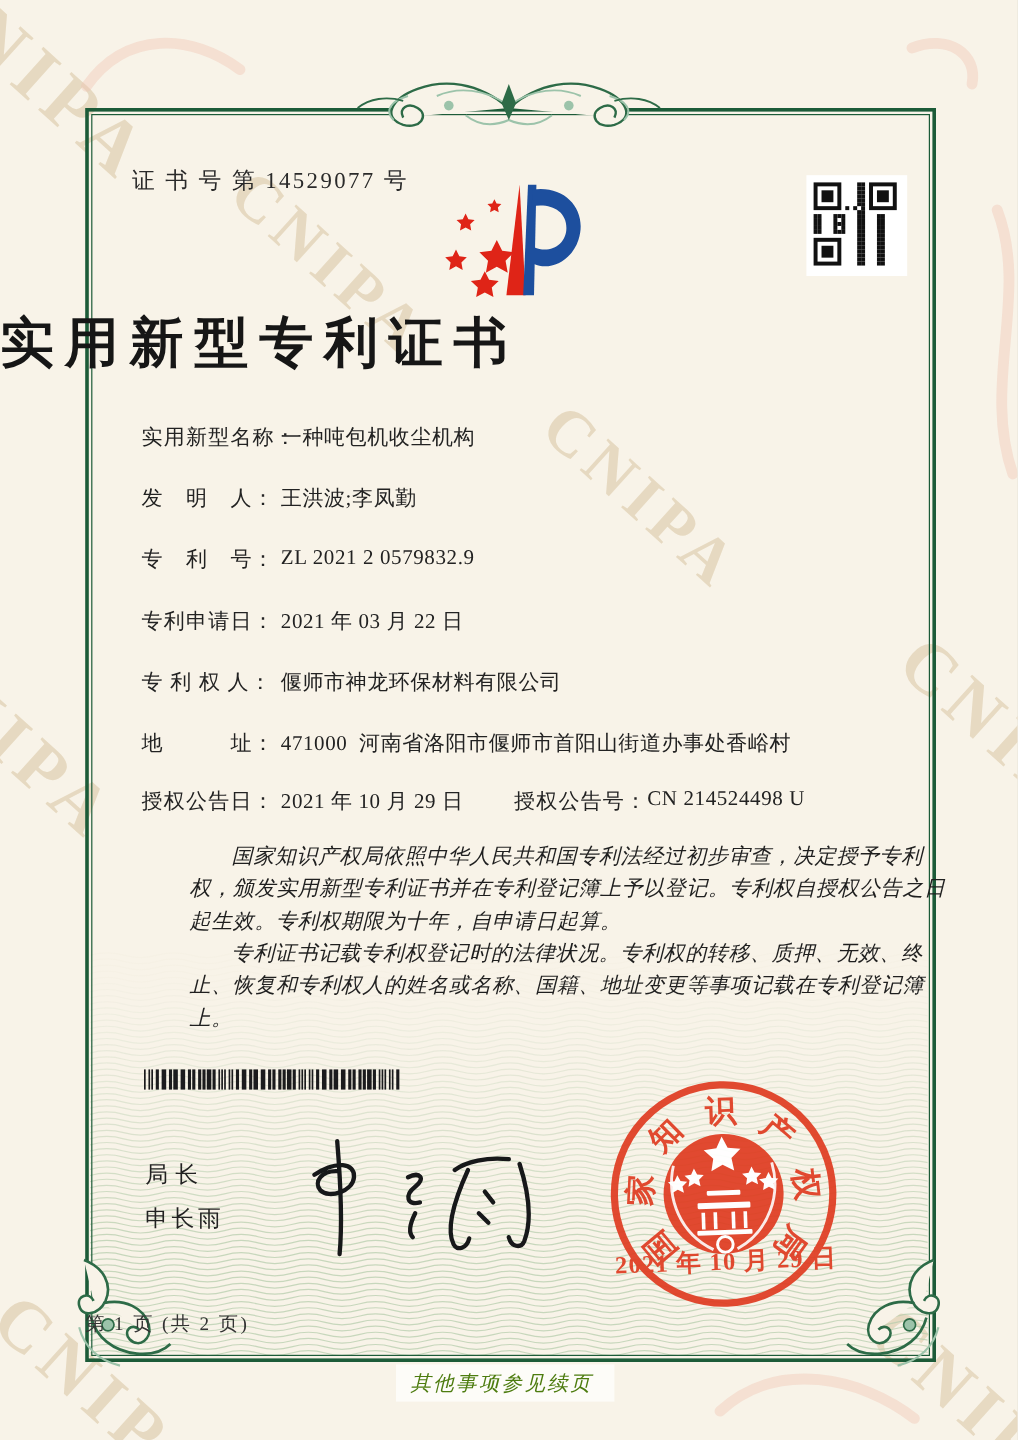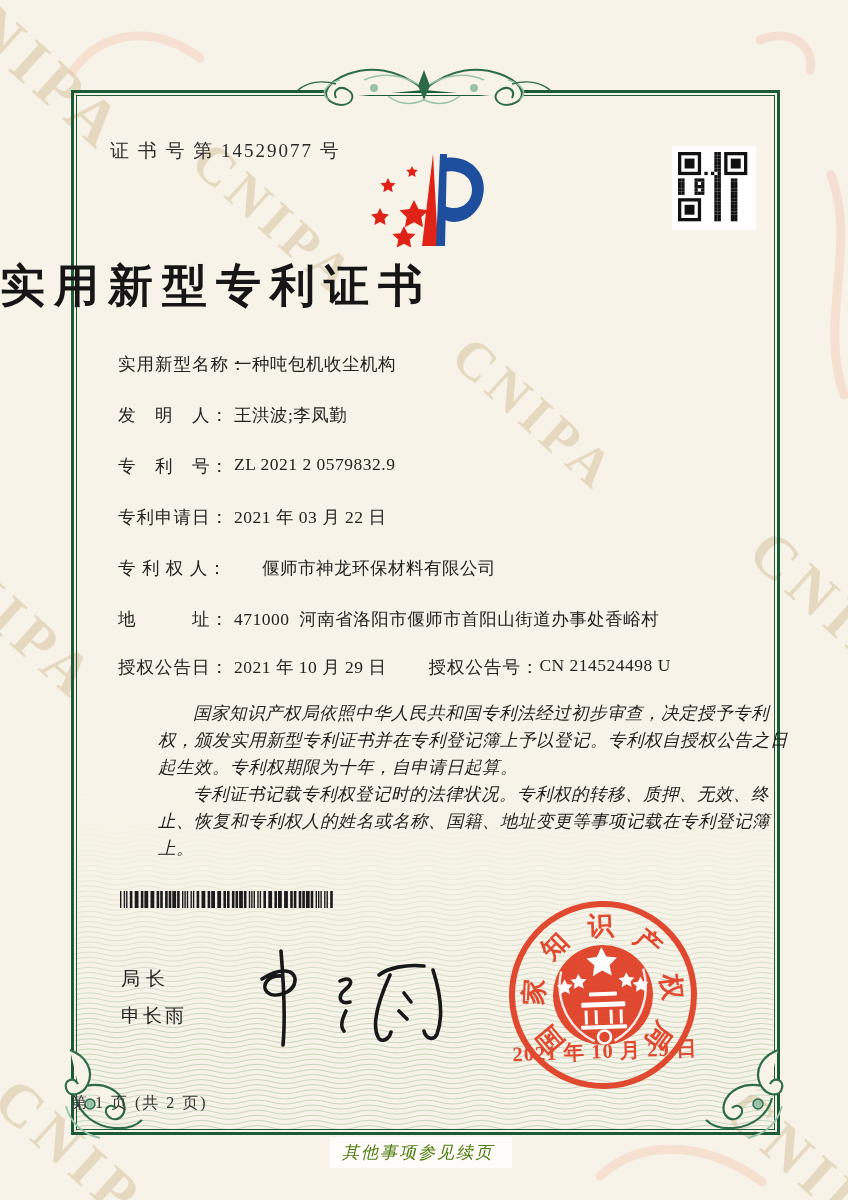--- a/index.html
+++ b/index.html
@@ -303,21 +303,21 @@
       <span class="fvalue">王洪波;李凤勤</span>
     </div>
     <div class="frow" style="top:102px;">
       <span class="flabel">专　利　号：</span>
       <span class="fvalue">ZL 2021 2 0579832.9</span>
     </div>
     <div class="frow" style="top:153px;">
       <span class="flabel">专利申请日：</span>
       <span class="fvalue">2021 年 03 月 22 日</span>
     </div>
-    <div class="frow" style="top:204px;gap:28px;">
+    <div class="frow" style="top:204px;">
       <span class="flabel">专 利 权 人：</span>
       <span class="fvalue">偃师市神龙环保材料有限公司</span>
     </div>
     <div class="frow" style="top:255px;">
       <span class="flabel">地　　　址：</span>
       <span class="fvalue">471000  河南省洛阳市偃师市首阳山街道办事处香峪村</span>
     </div>
     <div class="frow" style="top:303px;">
       <span class="flabel">授权公告日：</span>
       <span class="fvalue">2021 年 10 月 29 日</span>

